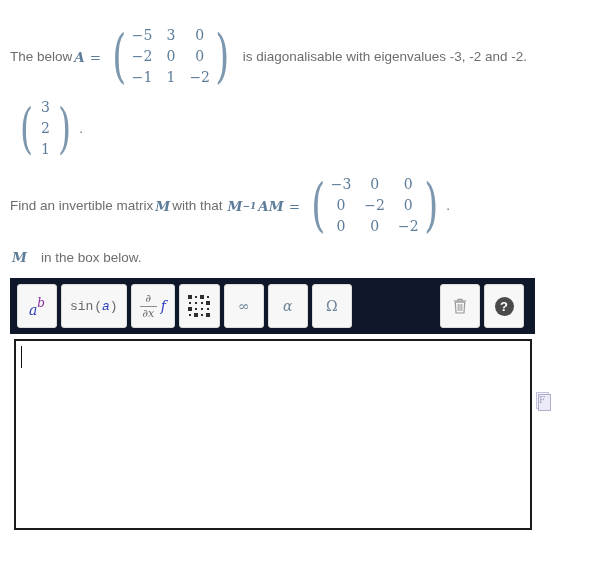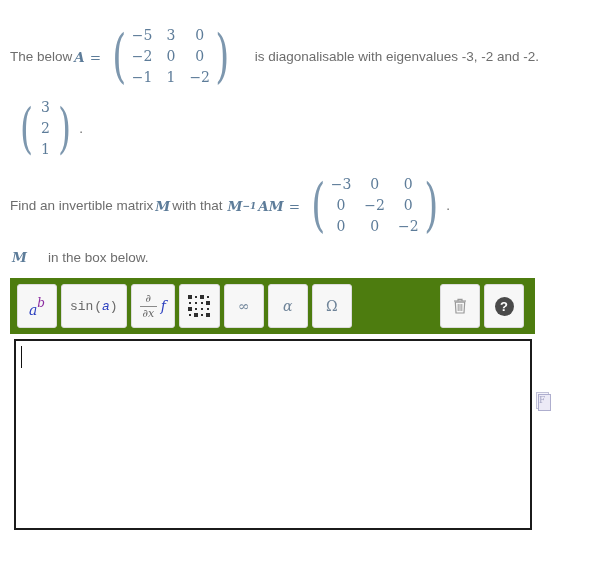--- a/index.html
+++ b/index.html
@@ -86,21 +86,21 @@
     font-size: 13.5px;
     display: flex; align-items: center;
     white-space: nowrap;
   }
 
   
   .toolbar {
     position: absolute;
     left: 10px; top: 278px;
     width: 525px; height: 56px;
-    background: #4d7c0f;
+    background: #0f172a;
     display: flex;
     align-items: center;
     padding: 0 7px;
   }
   .tbtn {
     height: 44px;
     min-width: 40px;
     background: #f7f7f7;
     border: 1px solid #dcdcdc;
     border-radius: 3px;
@@ -201,21 +201,21 @@
         <span class="mcell">0</span>
         <span class="mcell">−2</span>
         <span class="mcell">0</span>
         <span class="mcell">0</span>
         <span class="mcell">−1</span>
         <span class="mcell">1</span>
         <span class="mcell">−2</span>
       </span>
       <span class="paren m3">)</span>
     </span>
-    <span class="txt" style="margin-left:17px;">is diagonalisable with eigenvalues -3, -2 and -2.</span>
+    <span class="txt" style="margin-left:5px;">is diagonalisable with eigenvalues -3, -2 and -2.</span>
   </div>
 
   <div class="stmt" style="left:10px; top:98px;">
     <span class="matrix" style="margin-left:6px;">
       <span class="paren v3">(</span>
       <span class="mgrid cols1">
         <span class="mcell">3</span>
         <span class="mcell">2</span>
         <span class="mcell">1</span>
       </span>
@@ -245,21 +245,21 @@
         <span class="mcell">0</span>
         <span class="mcell">−2</span>
       </span>
       <span class="paren m3">)</span>
     </span>
     <span class="txt">.</span>
   </div>
 
   <div class="prompt">
     <span class="mathvar">M</span>
-    <span class="txt" style="margin-left:19px;">in the box below.</span>
+    <span class="txt" style="margin-left:12px;">in the box below.</span>
   </div>
 
   <div class="toolbar">
 
     <div class="tbtn">
       <span class="ab"><span class="a">a</span><span class="b">b</span></span>
     </div>
 
     <div class="tbtn">
       <span class="sina"><span>sin</span> (<i>a</i>)</span>

